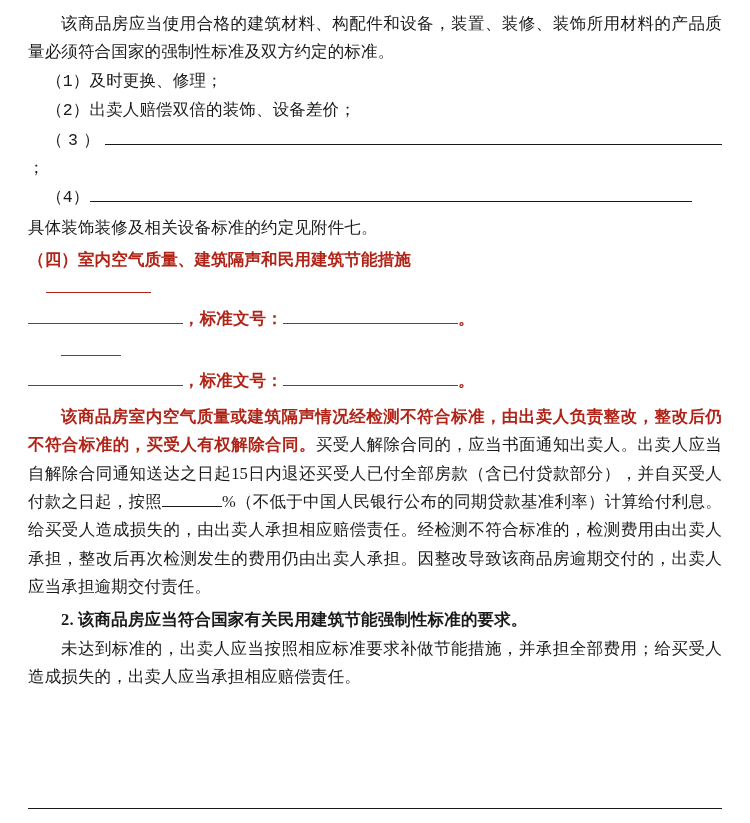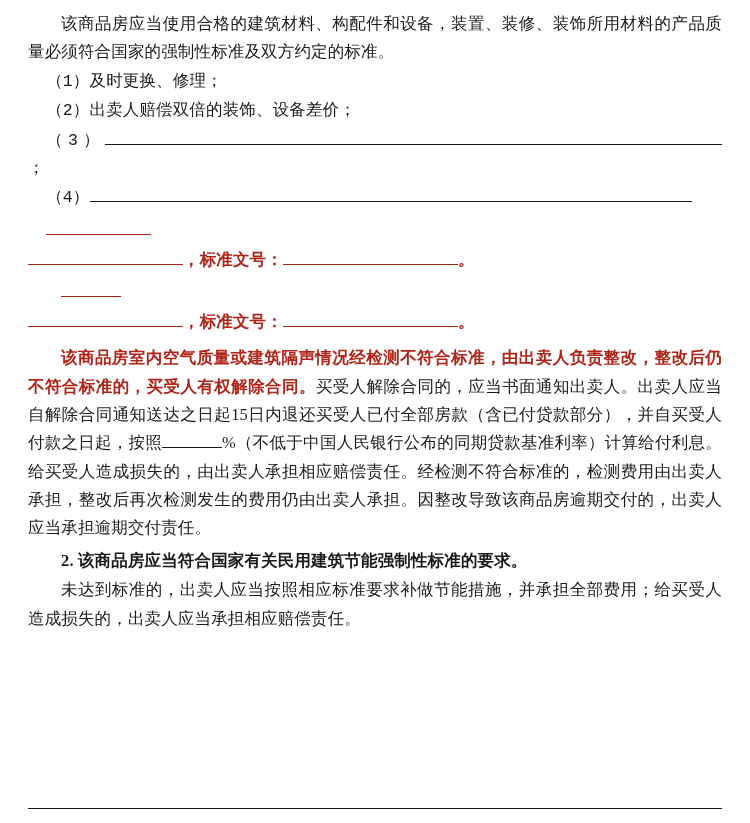--- a/index.html
+++ b/index.html
@@ -91,23 +91,25 @@
 
 
   <p class="para item black">（1）及时更换、修理；</p>
 
   <p class="para item black">（2）出卖人赔偿双倍的装饰、设备差价；</p>
 
   <p class="para item black"><span>（3）</span><span class="blank b-long"></span><span>；</span></p>
 
   <p class="para item black"><span>（4）</span><span class="blank b-long2"></span></p>
 
+  <p class="para noindent black">具体装饰装修及相关设备标准的约定见附件七。</p>
 
   <div class="gap-sm"></div>
 
+  <p class="para noindent red">（四）室内空气质量、建筑隔声和民用建筑节能措施</p>
 
   <p class="para item red"><span class="blank-red b-105"></span></p>
 
   <p class="para noindent red"><span class="blank-red b-155"></span><span>，标准文号：</span><span class="blank-red b-175"></span><span>。</span></p>
 
   <div class="gap-sm"></div>
 
   <p class="para indent red"><span class="blank-red b-60"></span></p>
 
   <p class="para noindent red"><span class="blank-red b-155"></span><span>，标准文号：</span><span class="blank-red b-175"></span><span>。</span></p>

